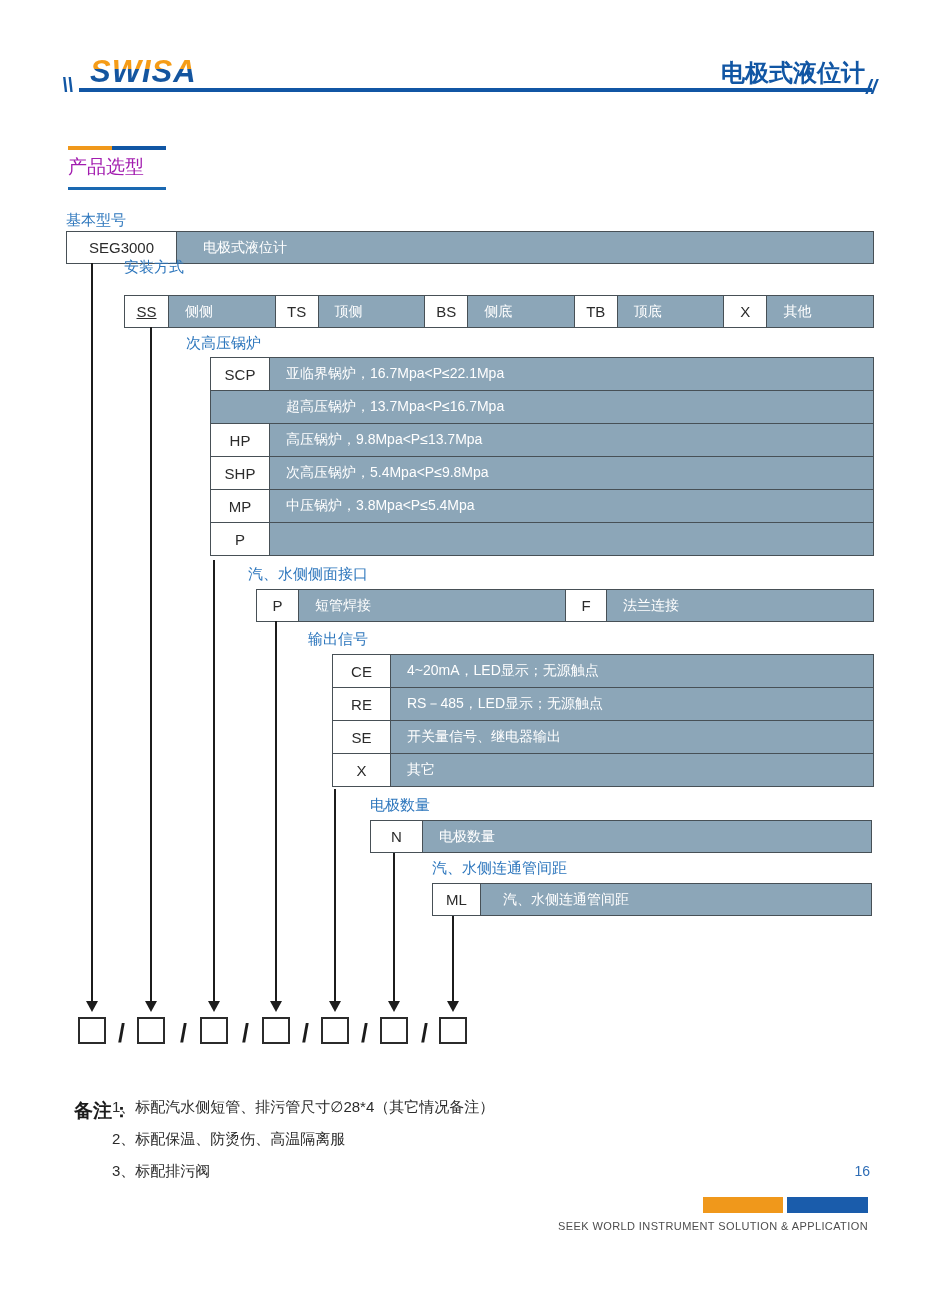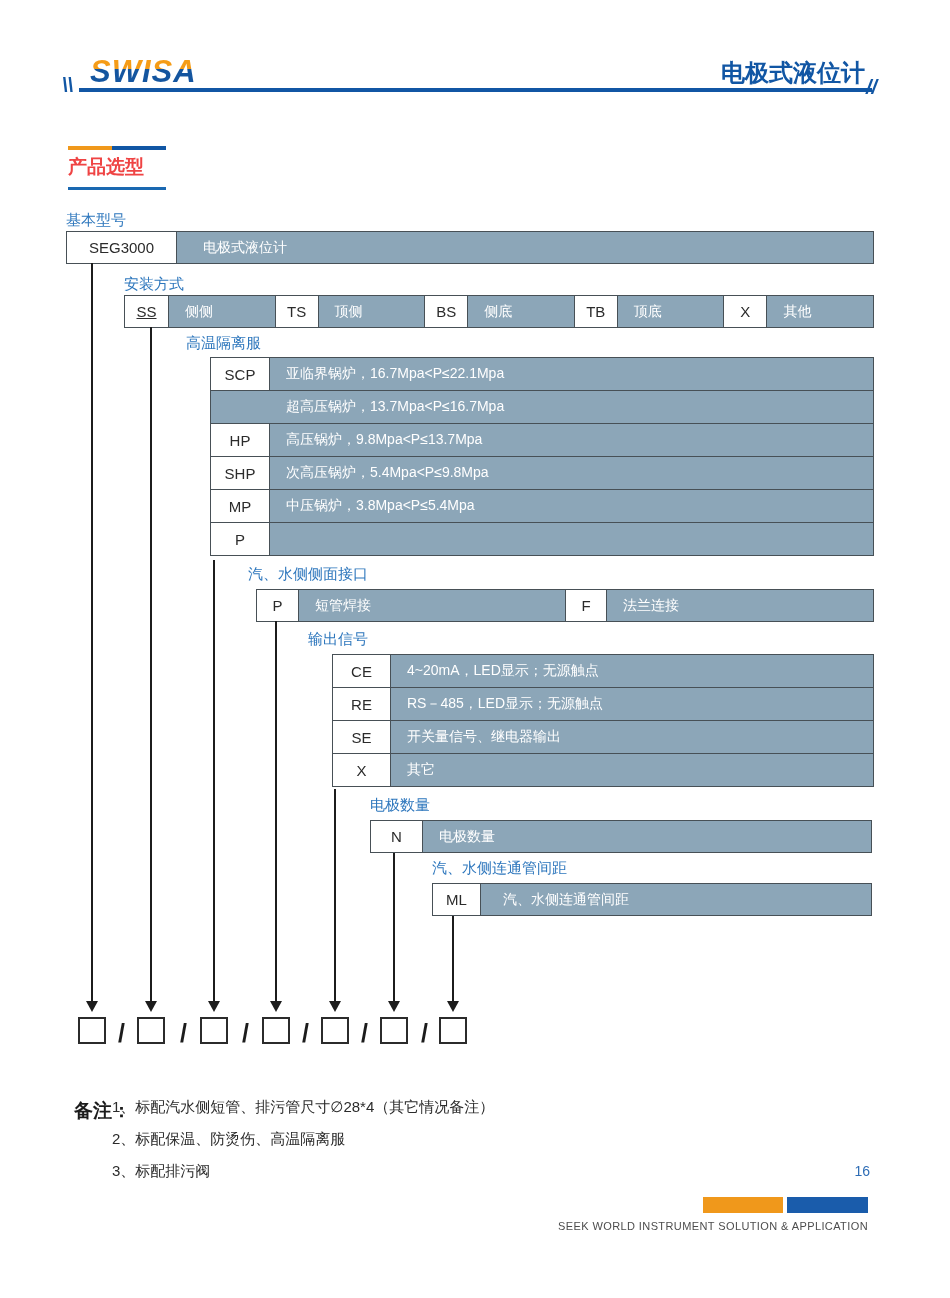--- a/index.html
+++ b/index.html
@@ -21,21 +21,21 @@
   }
   .doc-title {
     position:absolute; right:85px; top:57px; font-size:24px; font-weight:bold;
     color:#1156a4;
   }
   .hline { position:absolute; left:79px; top:88px; width:793px; height:4px; background:#1156a4; }
   .slashmark { position:absolute; font-size:20px; font-weight:bold; color:#1156a4; font-style:italic; }
   
   .sec-topline-orange { position:absolute; left:68px; top:146px; width:44px; height:4px; background:#f0981b; }
   .sec-topline-blue { position:absolute; left:112px; top:146px; width:54px; height:4px; background:#1156a4; }
-  .sec-title { position:absolute; left:68px; top:154px; font-size:19px; font-weight:bold; color:#ef4444; }
+  .sec-title { position:absolute; left:68px; top:154px; font-size:19px; font-weight:normal; color:#a21caf; }
   .sec-underline { position:absolute; left:68px; top:187px; width:98px; height:3px; background:#1a68b1; }
   
   .lbl { position:absolute; font-size:15px; color:#2e77bd; }
   .row { position:absolute; display:flex; height:33px; border:1px solid #475056; background:#8ca6b8; }
   .code {
     background:#fff; color:#2b2b2b; font-size:15px; display:flex; align-items:center;
     justify-content:center; border-right:1px solid #475056; flex:0 0 auto; height:100%;
   }
   .code.mid { border-left:1px solid #475056; }
   .fill {
@@ -76,35 +76,35 @@
   <div class="sec-topline-blue"></div>
   <div class="sec-title">产品选型</div>
   <div class="sec-underline"></div>
 
   <div class="lbl" style="left:66px; top:211px;">基本型号</div>
   <div class="row" style="left:66px; top:231px; width:808px;">
     <div class="code" style="width:110px;">SEG3000</div>
     <div class="fill" style="padding-left:26px;">电极式液位计</div>
   </div>
 
-  <div class="lbl" style="left:124px; top:275px;">安装方式</div>
+  <div class="lbl" style="left:124px; top:258px;">安装方式</div>
   <div class="row" style="left:124px; top:295px; width:750px;">
     <div class="code" style="width:44px;text-decoration:underline;">SS</div>
     <div class="fill">侧侧</div>
     <div class="code mid" style="width:44px;">TS</div>
     <div class="fill">顶侧</div>
     <div class="code mid" style="width:44px;">BS</div>
     <div class="fill">侧底</div>
     <div class="code mid" style="width:44px;">TB</div>
     <div class="fill">顶底</div>
     <div class="code mid" style="width:44px;">X</div>
     <div class="fill">其他</div>
   </div>
 
-  <div class="lbl" style="left:186px; top:334px;">高温隔离服</div>
+  <div class="lbl" style="left:186px; top:334px;">次高压锅炉</div>
   <div class="tbl" style="left:186px; top:357px; width:688px;">
     <div class="trow">
       <div class="code" style="width:59px;">SCP</div>
       <div class="fill">亚临界锅炉，16.7Mpa&lt;P≤22.1Mpa</div>
     </div>
     <div class="trow">
       <div class="code" style="width:59px;margin-top:44px;">EHP</div>
       <div class="fill">超高压锅炉，13.7Mpa&lt;P≤16.7Mpa</div>
     </div>
     <div class="trow">

